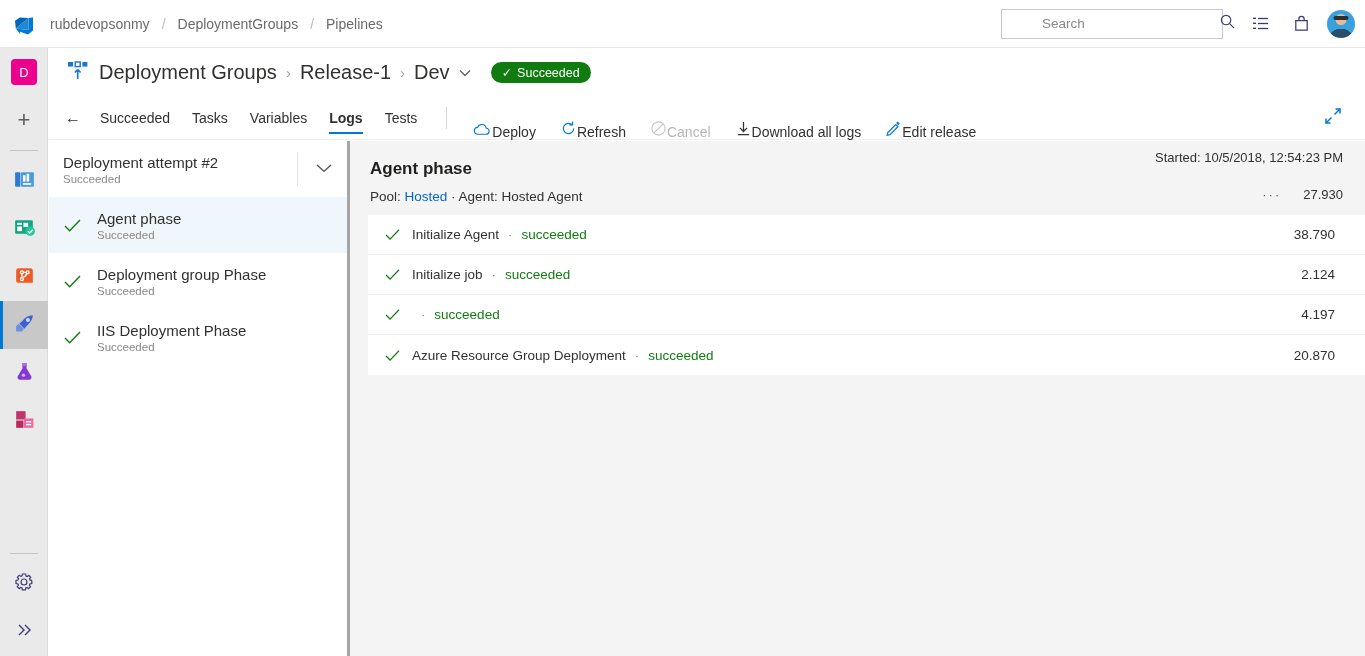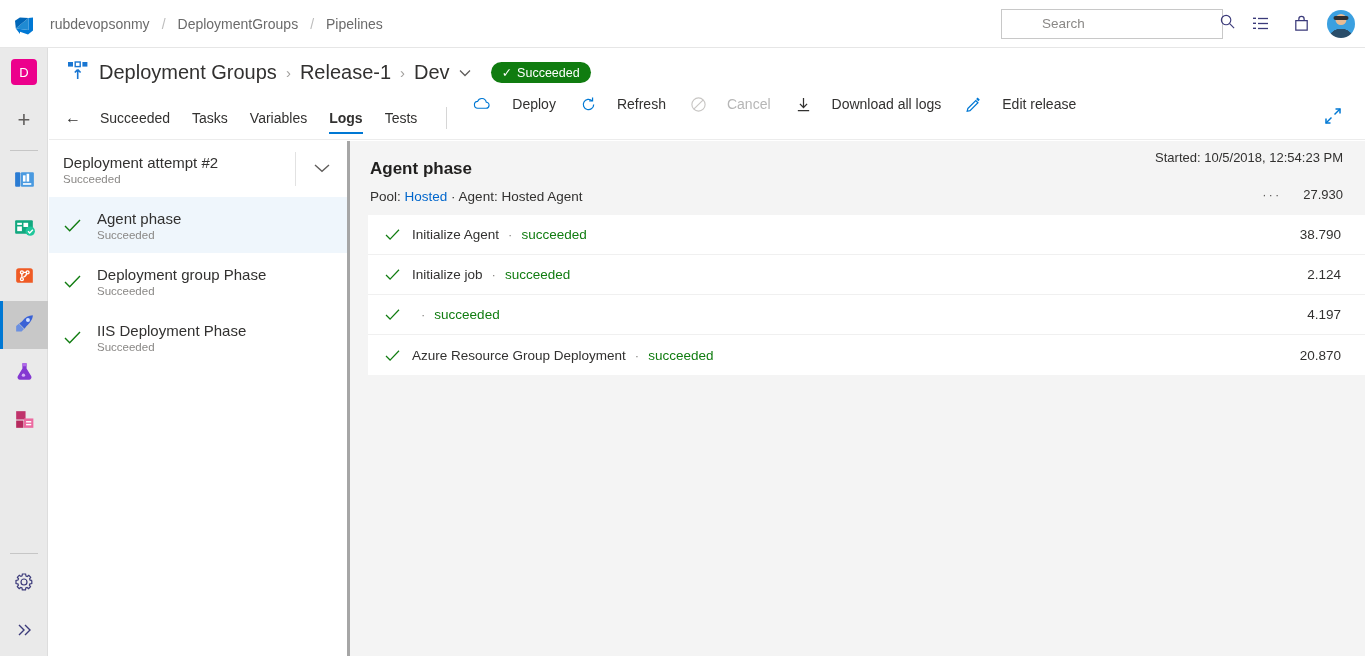--- a/index.html
+++ b/index.html
@@ -105,30 +105,30 @@
     font-size: 14px; color: #323130; padding: 0 11px; height: 44px;
     display:flex; align-items:center; cursor: pointer; position: relative;
   }
   .tab.active { font-weight: bold; }
   .tab.active::after {
     content:""; position:absolute; bottom:6px; left:11px; right:11px;
     height:2px; background:#0078d4;
   }
   .tb-divider { width:1px; height:22px; background:#d6d6d6; margin: 0 14px 0 18px; }
   .tb-action {
-    display:flex; align-items:flex-start; gap:20px; font-size:14px; color:#323130;
+    display:flex; align-items:flex-end; gap:0; font-size:14px; color:#323130;
     padding: 0 12px; height: 44px; cursor:pointer;
   }
   .tb-action.disabled { color: #b6b6b6; cursor: default; }
   .tb-expand { margin-left: auto; padding-right: 22px; cursor:pointer; display:flex; align-items:center;}
 
   
   .left-panel {
     position: absolute; left: 49px; top: 141px; width: 301px; height: 515px;
-    background: #ffffff; border-right: 3px solid #404040;
+    background: #ffffff; border-right: 1px solid #404040;
   }
   .attempt-row {
     display:flex; align-items:center; height: 56px; padding: 0 0 0 14px;
   }
   .attempt-txt { flex: 1; }
   .attempt-title { font-size: 15px; color: #323130; }
   .attempt-sub { font-size: 11.5px; color: #8a8886; margin-top: 2px; }
   .attempt-chev {
     width: 52px; height: 34px; display:flex; align-items:center; justify-content:center;
     border-left: 1px solid #e2e2e2; cursor:pointer;
@@ -157,21 +157,21 @@
     position: absolute; right: 22px; top: 46px; font-size: 13px; color: #323130;
     display:flex; align-items:center; gap: 22px;
   }
   .dots { color: #605e5c; letter-spacing: 2px; cursor:pointer; }
 
   .task-list {
     margin: 0 0 0 18px; width: 997px; background: #ffffff;
   }
   .task-row {
     display:flex; align-items:center; height: 40px; border-bottom: 1px solid #f0f0f0;
-    padding: 0 24px 0 16px; cursor:pointer;
+    padding: 0 30px 0 16px; cursor:pointer;
   }
   .task-row:last-child { border-bottom: none; }
   .task-check { width: 28px; display:flex; align-items:center; }
   .task-name { font-size: 13.5px; color: #323130; }
   .task-dot { color: #8a8886; margin: 0 9px; font-size: 13px; }
   .task-status { font-size: 13.5px; color: #107c10; }
   .task-dur { margin-left: auto; font-size: 13.5px; color: #323130; }
 
   .scroll-track {
     position:absolute; left: 347px; top: 141px; width: 3px; height: 515px; background: #a6a6a6;

